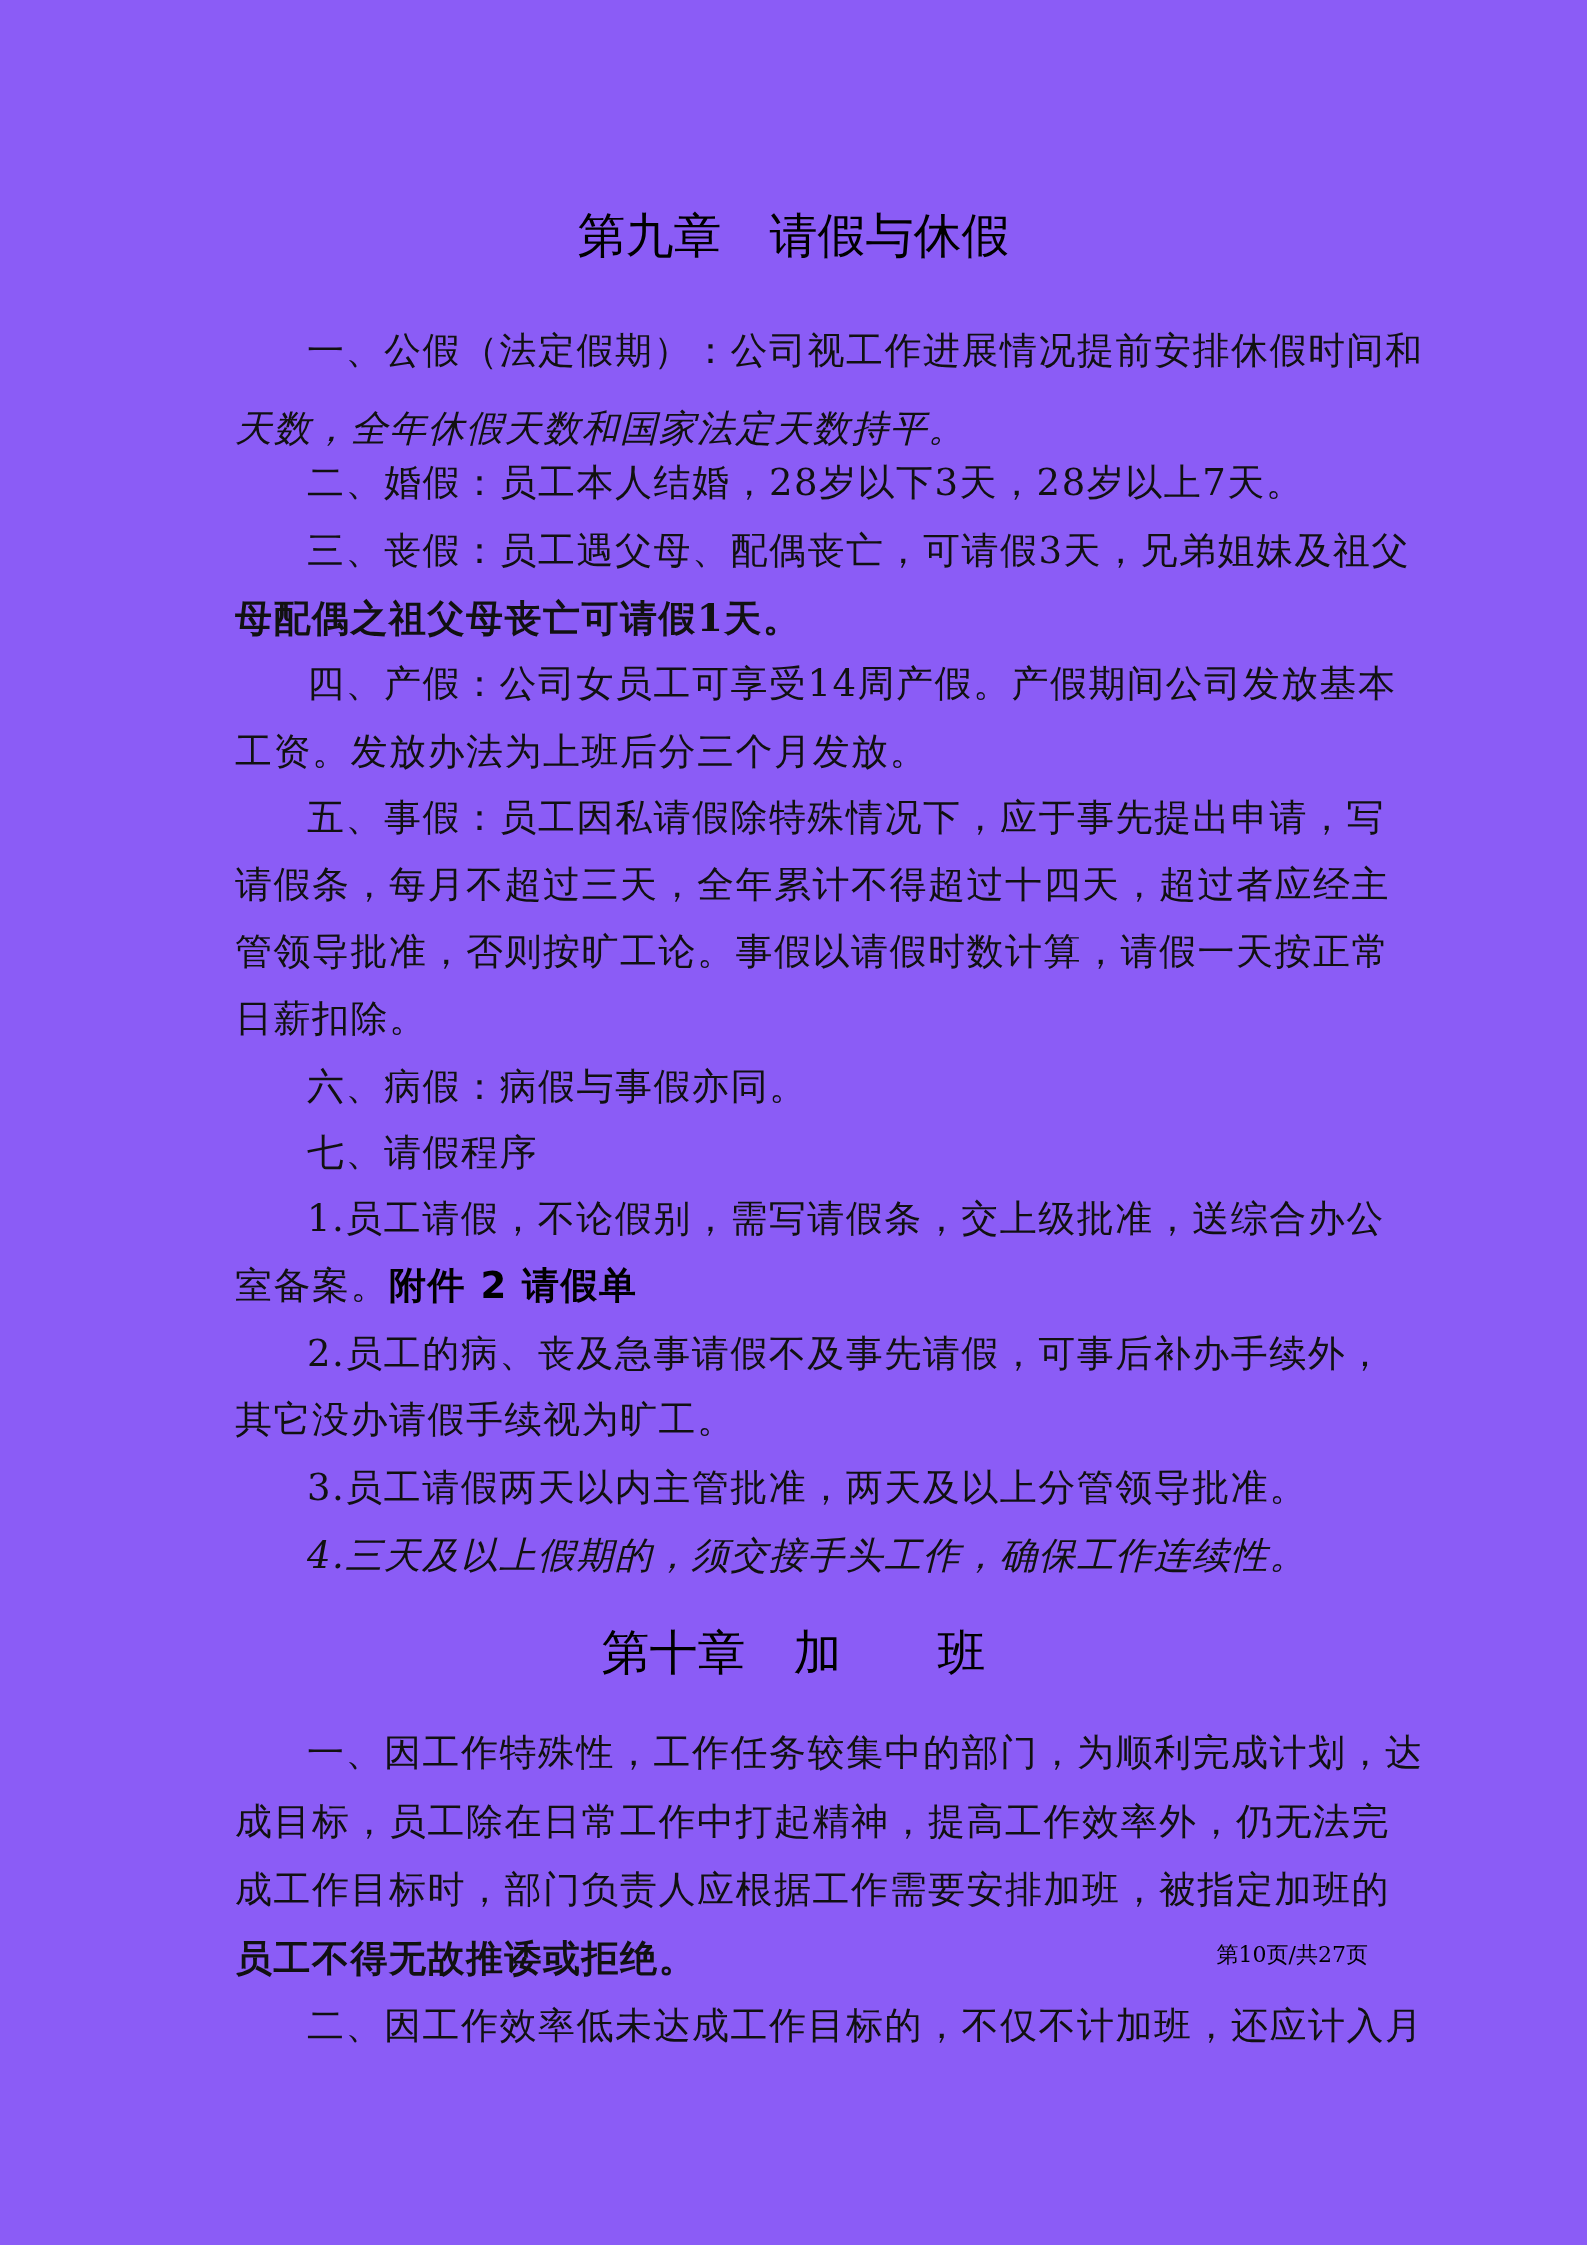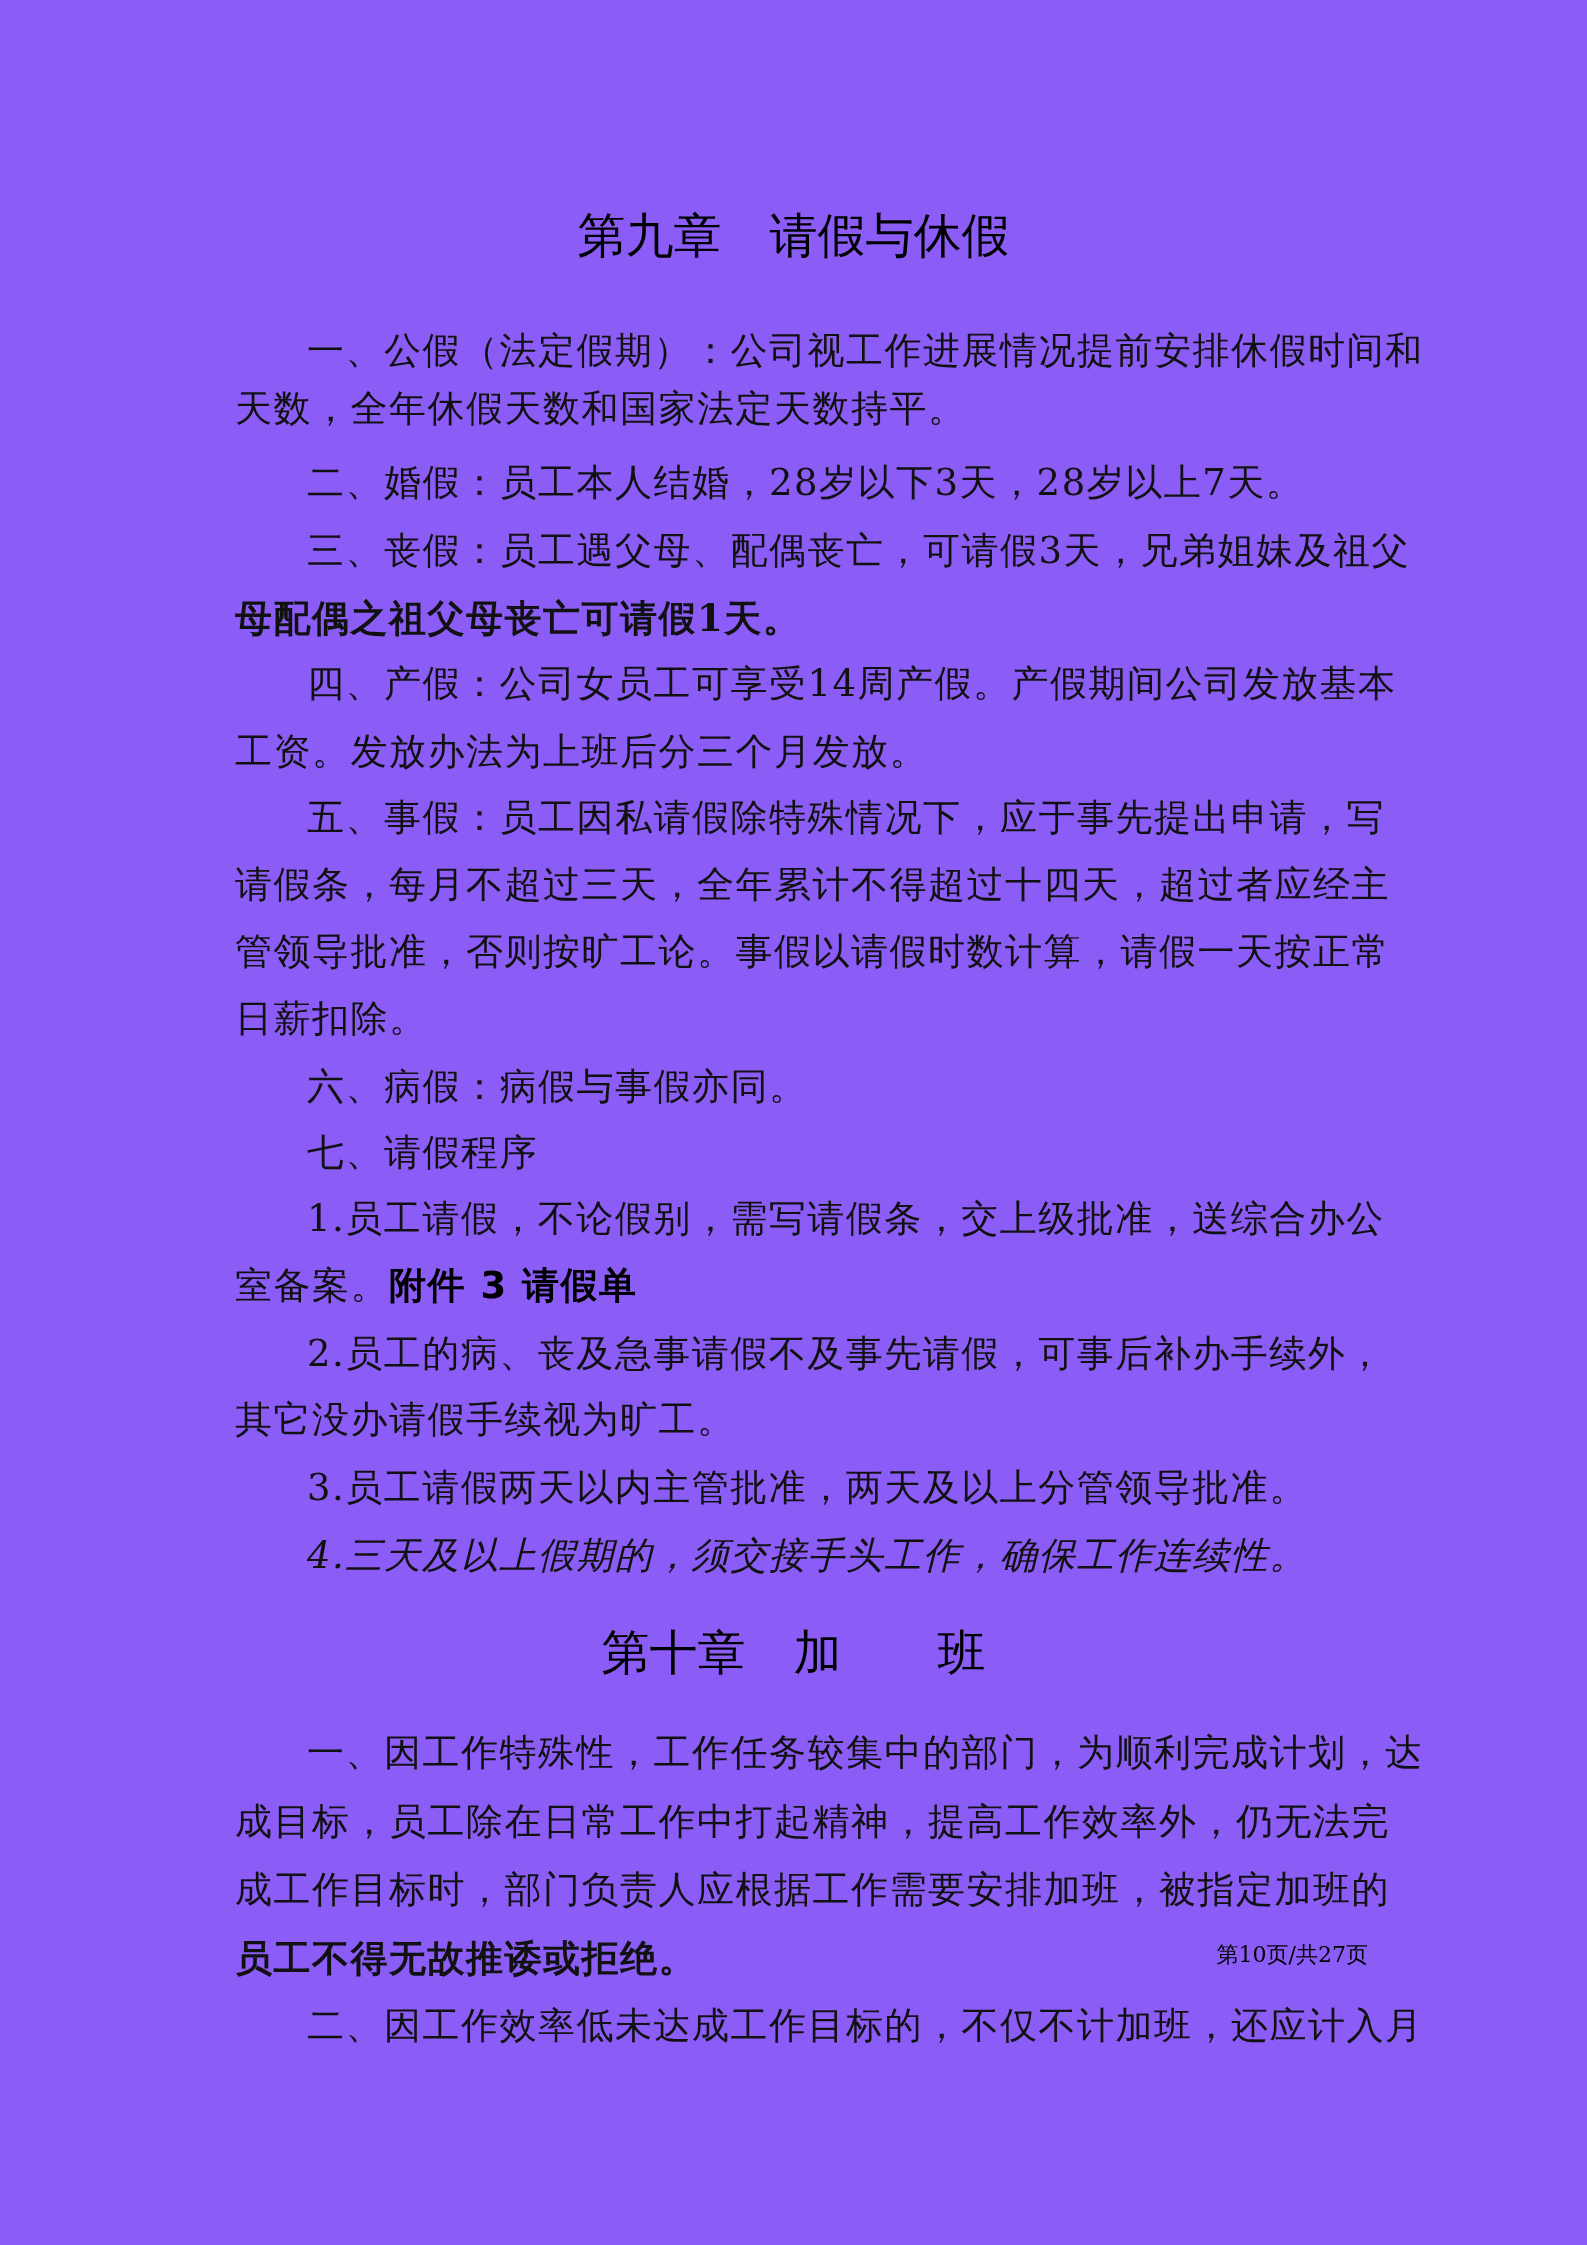--- a/index.html
+++ b/index.html
@@ -24,42 +24,42 @@
   }
 </style>
 </head>
 <body>
 
 <div class="page">
 
   <div class="title" style="top:205px;">第九章　请假与休假</div>
 
   <div class="line justify indent" style="top:326px;">一、公假（法定假期）：公司视工作进展情况提前安排休假时间和</div>
-  <div class="line" style="top:384px;">天数，全年休假天数和国家法定天数持平。</div>
+  <div class="line" style="top:404px;font-style:italic;">天数，全年休假天数和国家法定天数持平。</div>
 
   <div class="line indent" style="top:458px;">二、婚假：员工本人结婚，28岁以下3天，28岁以上7天。</div>
 
   <div class="line justify indent" style="top:526px;">三、丧假：员工遇父母、配偶丧亡，可请假3天，兄弟姐妹及祖父</div>
   <div class="line" style="top:593px;font-weight:bold;">母配偶之祖父母丧亡可请假1天。</div>
 
   <div class="line justify indent" style="top:659px;">四、产假：公司女员工可享受14周产假。产假期间公司发放基本</div>
   <div class="line" style="top:727px;">工资。发放办法为上班后分三个月发放。</div>
 
   <div class="line justify" style="top:860px;">请假条，每月不超过三天，全年累计不得超过十四天，超过者应经主</div>
   <div class="line justify indent" style="top:793px;">五、事假：员工因私请假除特殊情况下，应于事先提出申请，写</div>
   <div class="line justify" style="top:927px;">管领导批准，否则按旷工论。事假以请假时数计算，请假一天按正常</div>
   <div class="line" style="top:994px;">日薪扣除。</div>
 
   <div class="line indent" style="top:1062px;">六、病假：病假与事假亦同。</div>
 
   <div class="line indent" style="top:1128px;">七、请假程序</div>
 
   <div class="line justify indent" style="top:1194px;">1.员工请假，不论假别，需写请假条，交上级批准，送综合办公</div>
   <div class="line" style="top:1261px;">
-    <span>室备案。</span><span class="bold">附件 3  请假单</span>
+    <span>室备案。</span><span class="bold">附件 2  请假单</span>
   </div>
 
   <div class="line justify indent" style="top:1329px;">2.员工的病、丧及急事请假不及事先请假，可事后补办手续外，</div>
   <div class="line" style="top:1395px;">其它没办请假手续视为旷工。</div>
 
   <div class="line indent" style="top:1463px;">3.员工请假两天以内主管批准，两天及以上分管领导批准。</div>
 
   <div class="line indent" style="top:1531px;font-style:italic;">4.三天及以上假期的，须交接手头工作，确保工作连续性。</div>
 
   <div class="title" style="top:1622px;">第十章　加　　班</div>

